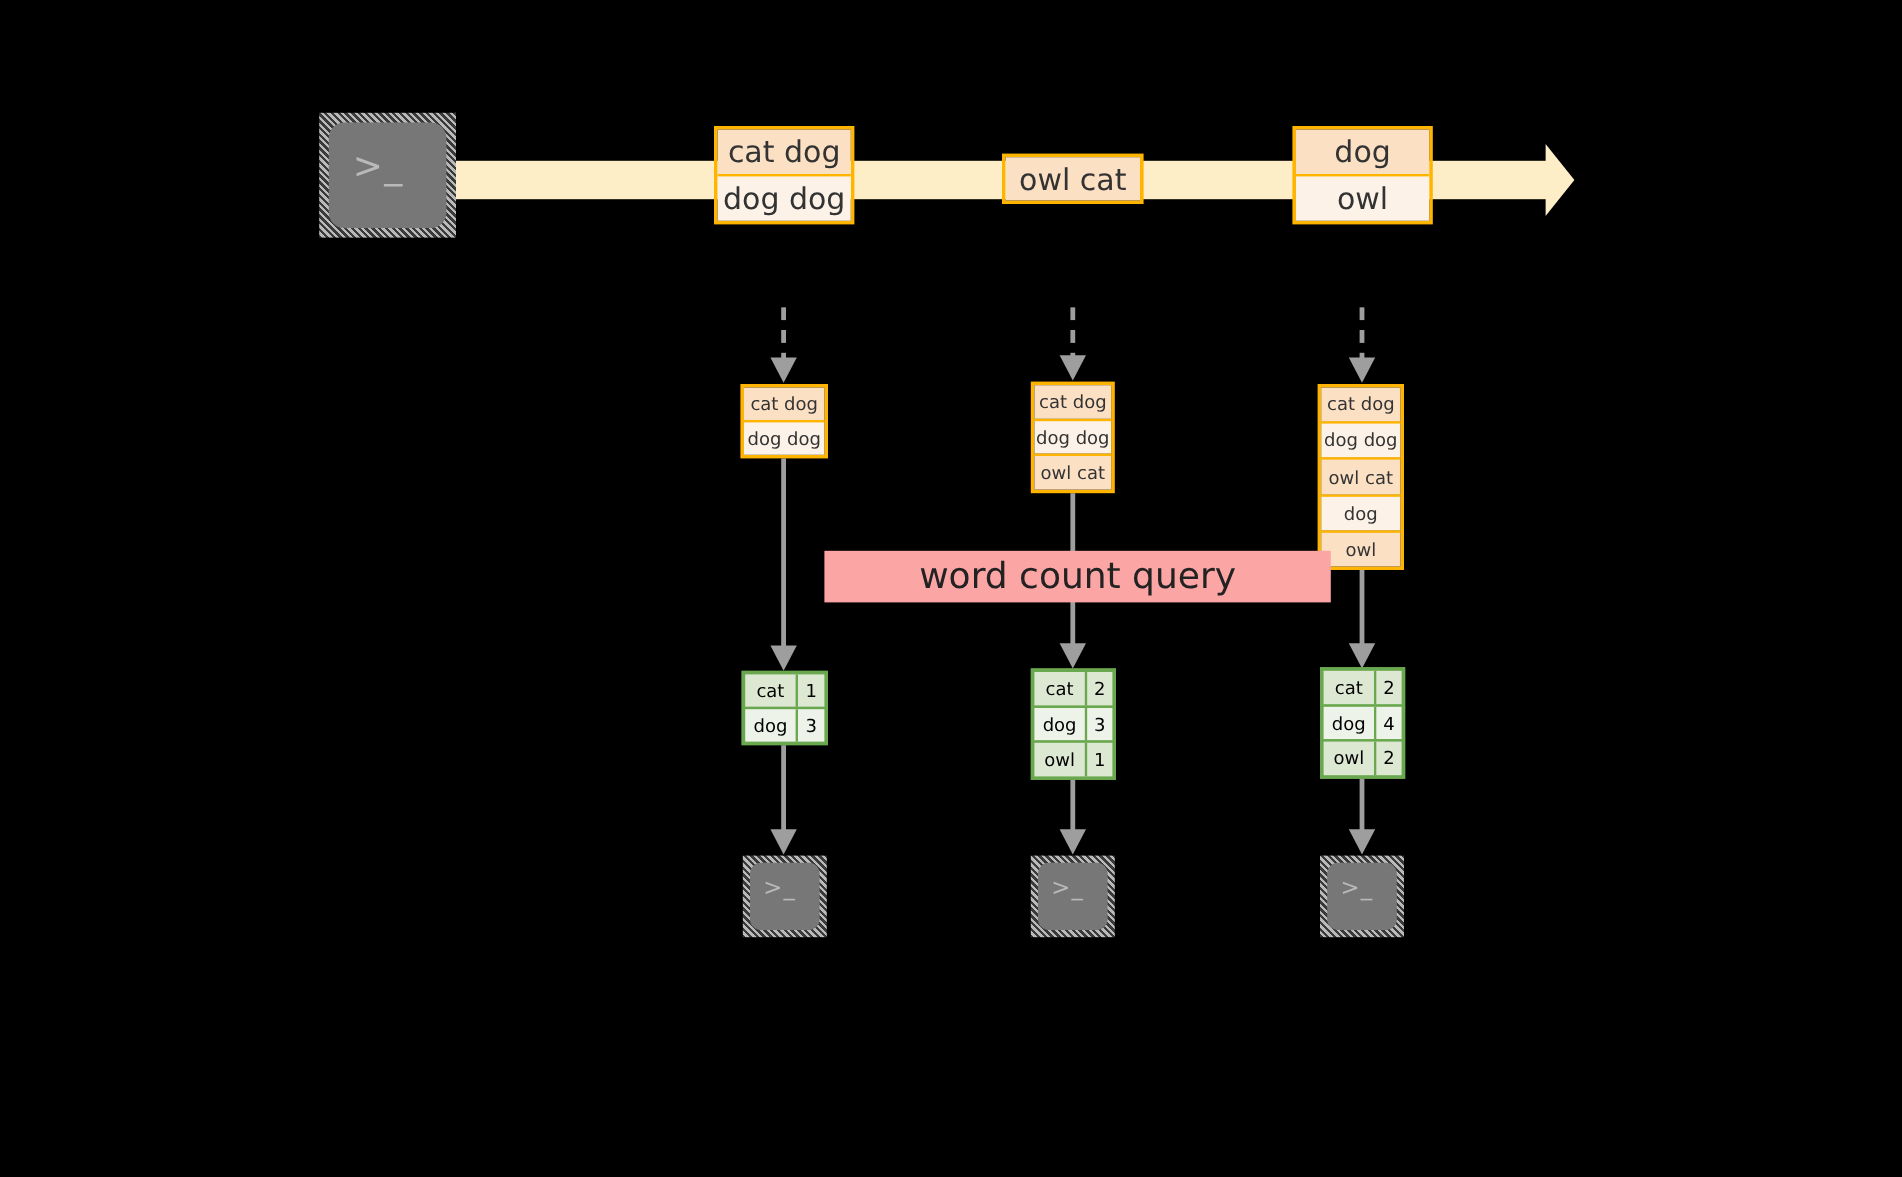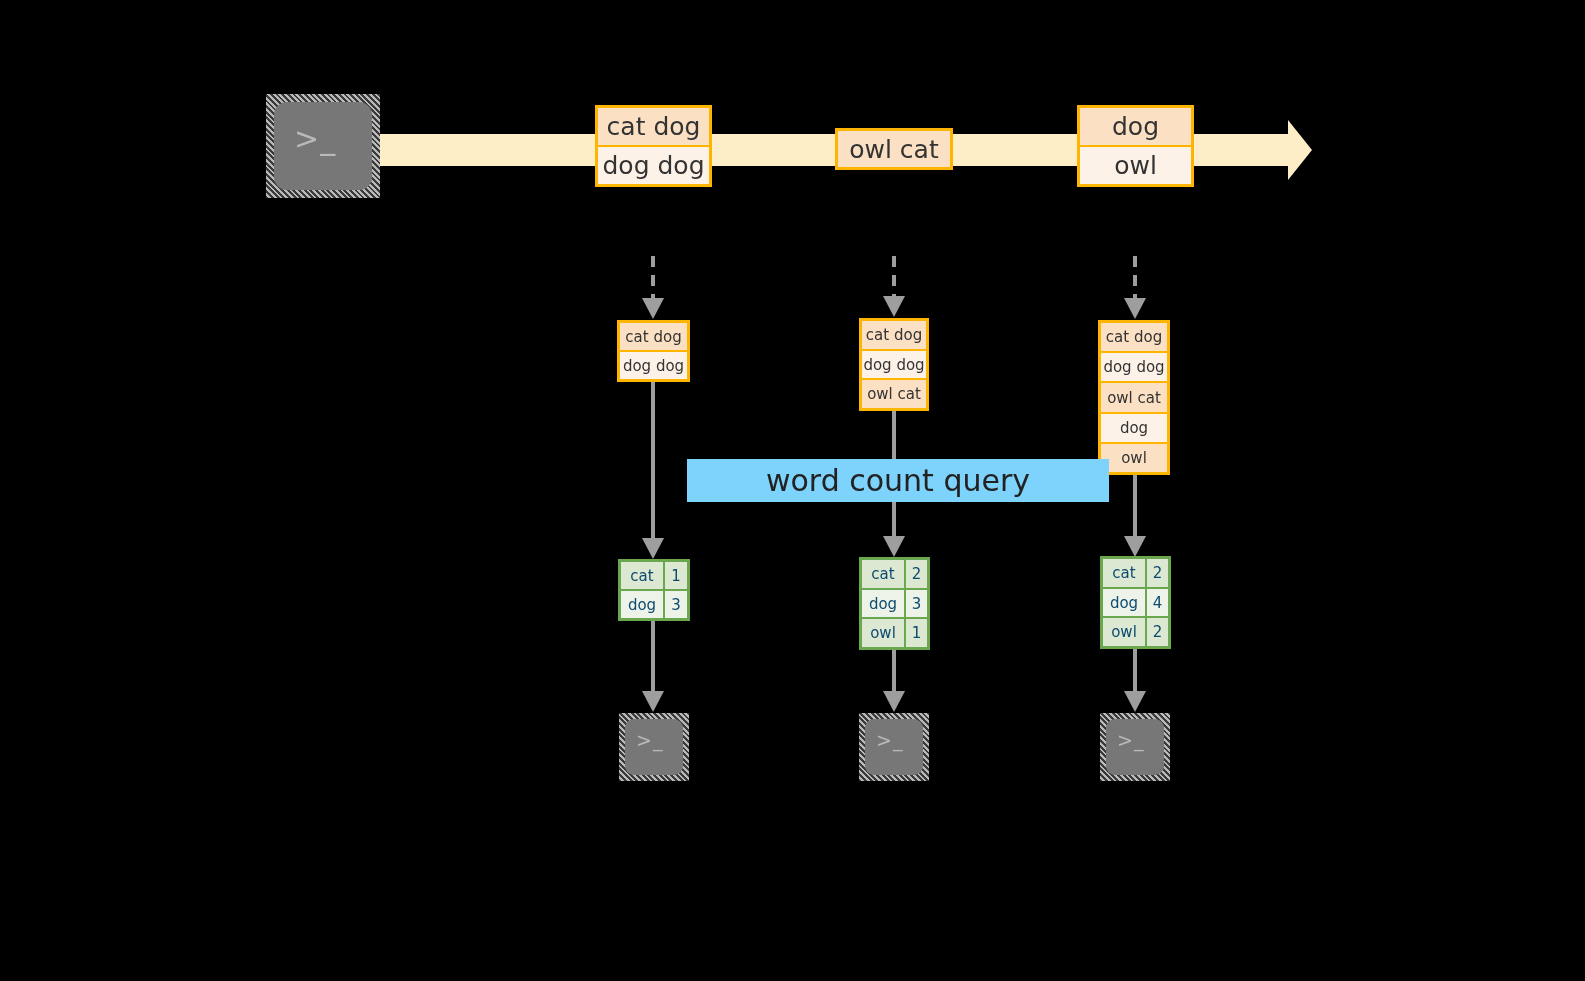--- a/index.html
+++ b/index.html
@@ -104,21 +104,21 @@
   .res-row {
     flex: 1 1 auto;
     display: flex;
     box-sizing: border-box;
   }
   .res-row + .res-row { border-top: 2px solid #6aa84f; }
   .res-word, .res-count {
     display: flex;
     align-items: center;
     justify-content: center;
-    color: #0c4a6e;
+    color: #000000;
     font-size: 15px;
     box-sizing: border-box;
     white-space: nowrap;
   }
   .res-word { flex: 0 0 44px; border-right: 2px solid #6aa84f; }
   .res-count { flex: 1 1 auto; }
   .res-row.shade-a .res-word,
   .res-row.shade-a .res-count { background: #dde8d3; }
   .res-row.shade-b .res-word,
   .res-row.shade-b .res-count { background: #eef3ea; }
@@ -140,21 +140,21 @@
     position: absolute;
     width: 0; height: 0;
     border-left: 11px solid transparent;
     border-right: 11px solid transparent;
     border-top: 21px solid #9e9e9e;
   }
 
   
   .query-label {
     position: absolute;
-    background: #7dd3fc;
+    background: #fca5a5;
     color: #222222;
     display: flex;
     align-items: center;
     justify-content: center;
     font-size: 30px;
     white-space: nowrap;
   }
 </style>
 </head>
 <body>

